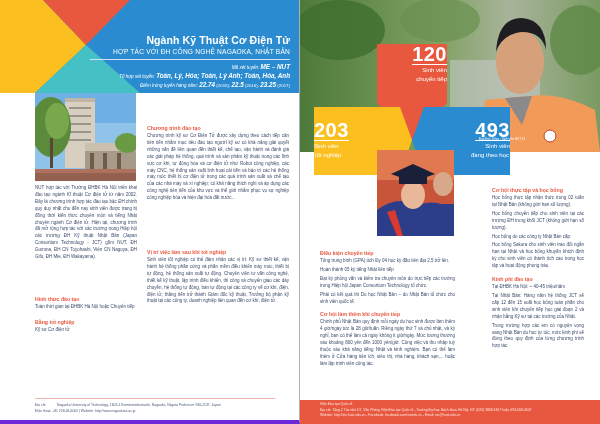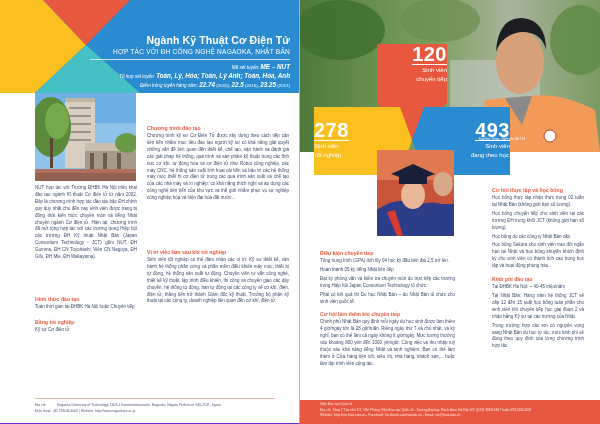--- a/index.html
+++ b/index.html
@@ -1,20 +1,20 @@
 <!DOCTYPE html>
 <html><head>
 <meta charset="utf-8">
 <style>
   * { margin: 0; padding: 0; box-sizing: border-box; }
   html, body { width: 600px; height: 424px; overflow: hidden; background: #ffffff; }
   body { font-family: "Liberation Sans", sans-serif; color: #3a4a6a; position: relative; }
 
   .page { position: absolute; top: 0; height: 424px; overflow: hidden; background: #fff; }
-  .page-left { left: 0; width: 300px; border-right: 1px solid #b0b0b0; border-bottom: 1px solid #6d28d9; }
+  .page-left { left: 0; width: 300px; border-right: 1px solid #b0b0b0; border-bottom: 4px solid #6d28d9; }
   .page-right { left: 300px; width: 300px; }
 
   
   .hdr { position: absolute; left: 0; top: 0; width: 300px; height: 93px; background: #2a8bd0; overflow: hidden; }
   .hdr svg { position: absolute; left: 0; top: 0; }
   .hdr-text { position: absolute; right: 10px; top: 34px; width: 200px; text-align: right; color: #fff; }
   .hdr-title { font-size: 10.5px; font-weight: bold; letter-spacing: 0.1px; }
   .hdr-sub { font-size: 6.6px; margin-top: 2px; letter-spacing: 0.2px; }
   .hdr-rule { height: 1px; background: #cfe3f4; margin: 4px 0 3px 0; }
   .hdr-line { font-size: 4.6px; line-height: 7.8px; font-style: italic; }
@@ -179,21 +179,21 @@
     <div class="stat stat-red">
       <div class="num">120</div>
       <div class="lbl">Sinh viên</div>
       <div class="lbl">chuyển tiếp</div>
     </div>
     <div class="stat stat-blue" style="top:120px;">
       <div class="num">493</div>
       <div class="lbl">Sinh viên</div>
     </div>
     <div class="stat stat-yellow" style="top:120px;">
-      <div class="num">278</div>
+      <div class="num">203</div>
       <div class="lbl">Sinh viên</div>
     </div>
     <div style="position:absolute;left:179px;top:137px;font-size:3px;color:#fff;">Đào Đức Dũng - Sinh viên NUT 13</div>
   </div>
 
   <div style="position:absolute;left:14px;top:152px;width:86px;height:23px;background:#fbbf1f;color:#fff;font-size:6px;padding-left:1px;">
     <span>tốt nghiệp</span>
   </div>
   <div style="position:absolute;left:124px;top:152px;width:86px;height:23px;background:#2a8bd0;color:#fff;font-size:6px;text-align:right;padding-right:1px;">
     <span>đang theo học</span>

